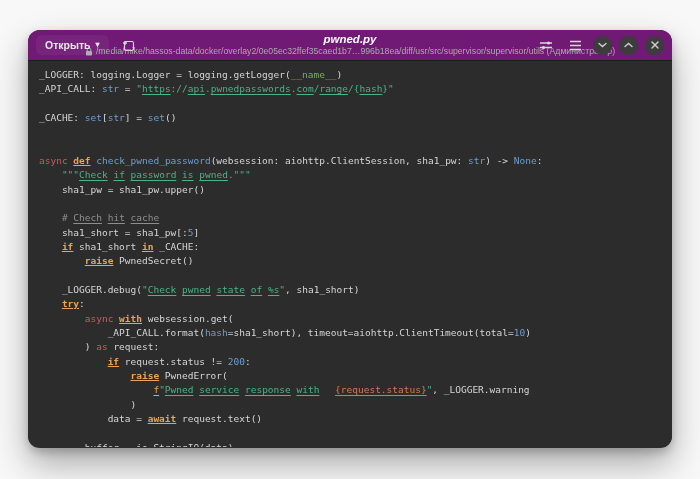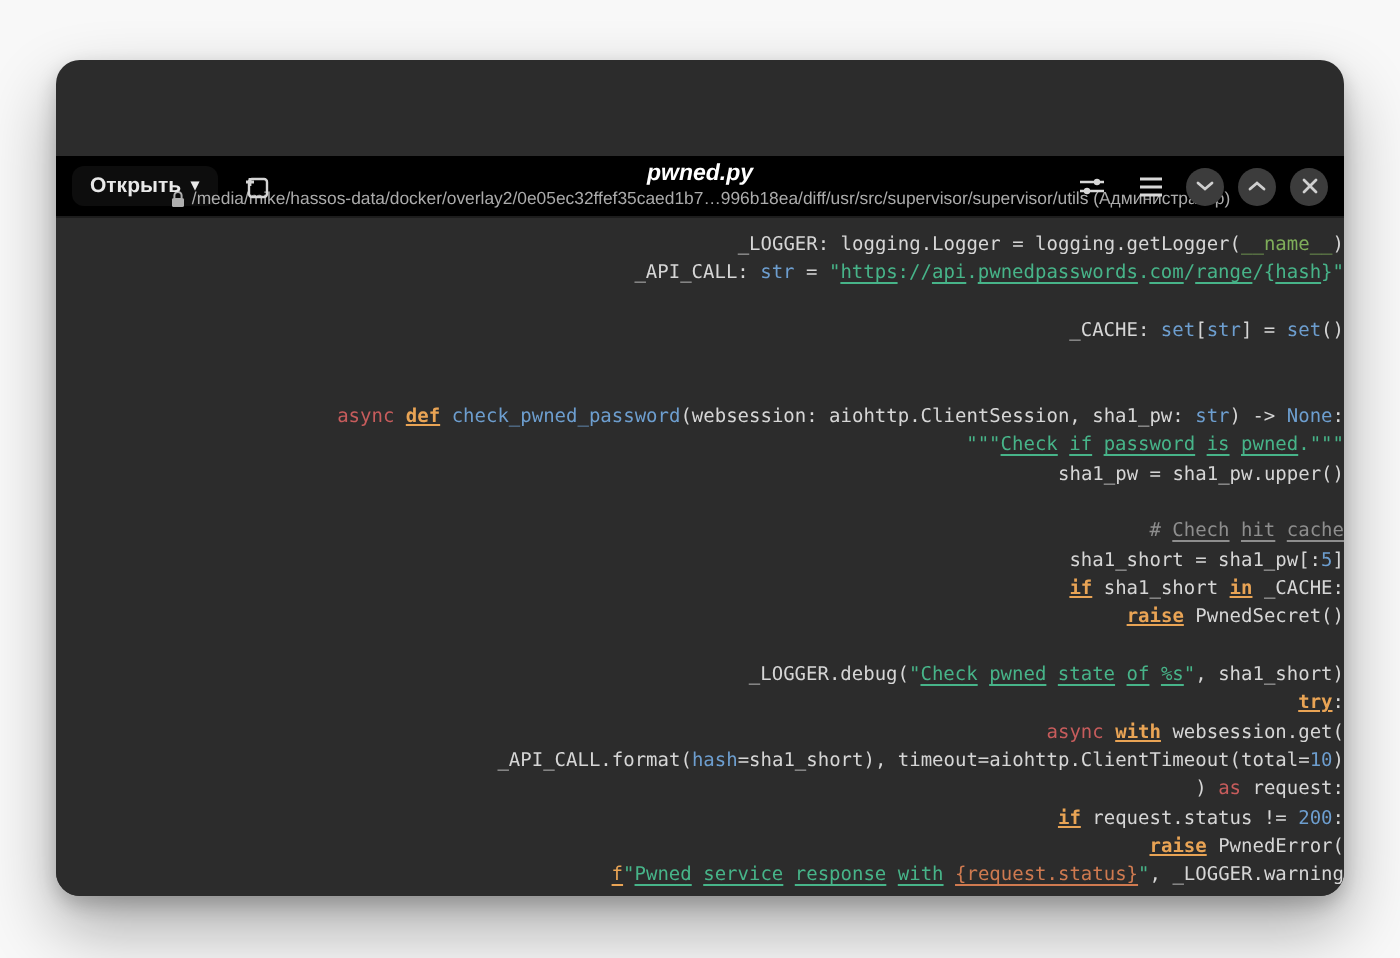--- a/index.html
+++ b/index.html
@@ -15,26 +15,25 @@
     width: 644px; height: 418px;
     border-radius: 12px;
     overflow: hidden;
     background: #2c2c2c;
     box-shadow: 0 16px 34px rgba(0,0,0,.32), 0 4px 10px rgba(0,0,0,.20);
   }
   
   .headerbar {
     position: relative;
     height: 31px;
-    background: #000000;
+    background: #701a75;
     border-bottom: 1px solid #1d1d1d;
     display: flex;
     align-items: center;
     padding: 0 8px;
-    margin-top: 48px;
   }
   .hb-left { display: flex; align-items: center; gap: 8px; z-index: 2; }
   .open-btn {
     display: flex; align-items: center; gap: 5px;
     background: rgba(255,255,255,.05);
     border: none; border-radius: 6px;
     color: #e8e8e8;
     font-family: "Liberation Sans", sans-serif;
     font-size: 10.5px; font-weight: bold;
     padding: 4px 9px;
@@ -85,36 +84,35 @@
     display: flex; align-items: center; justify-content: center;
     cursor: pointer;
   }
   
   .code-area {
     height: 386px;
     background: #2c2c2c;
     padding: 7px 0 0 11px;
     overflow: hidden;
     cursor: text;
-    text-align: right;
   }
   .code-area pre {
     font-family: "DejaVu Sans Mono", monospace;
     font-size: 9.5px;
     line-height: 14.33px;
   }
   .line { white-space: pre; height: 14.33px; }
   .tok-d { color: #d6d6d6; }
   .tok-k { color: #e9a455; font-weight: bold; text-decoration: underline; }
   .tok-r { color: #c75c5c; font-weight: normal; }
   .tok-b { color: #6d9ecf; }
   .tok-s { color: #47b489; }
   .tok-c { color: #8e8e8e; }
   .tok-g { color: #7fae5a; }
-  .tok-i { color: #cf7a50; }
+  .tok-i { color: #cf7a50; margin-left: 10px; }
   .tok-f { color: #e9a455; }
   .sq {
     text-decoration-line: underline;
     text-decoration-style: dotted;
     text-decoration-color: #e04343;
     text-decoration-thickness: 1px;
     text-underline-offset: 2px;
     text-decoration: underline;
   }
 </style>

